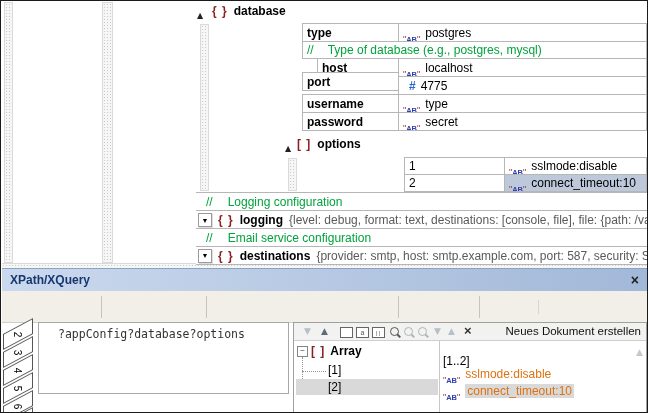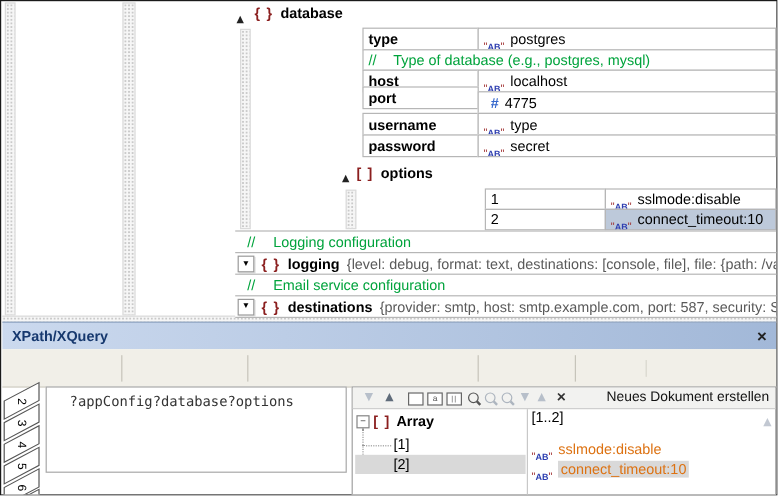--- a/index.html
+++ b/index.html
@@ -89,21 +89,21 @@
       <span>type</span>
     </div>
   <div class="gcell" style="left:397px;top:22px;width:249px;height:19px;">
     <span class="str">AB</span>
       <span>postgres</span>
   </div>
   <div class="gcell cmt" style="left:301px;top:40px;width:345px;height:18px;">
     <span class="mark">//</span>
       <span>Type of database (e.g., postgres, mysql)</span>
   </div>
-  <div class="gcell gname" style="left:301px;top:57px;width:97px;height:19px;">
+  <div class="gcell gname" style="left:316px;top:57px;width:97px;height:19px;">
       <span>host</span>
     </div>
   <div class="gcell" style="left:397px;top:57px;width:249px;height:19px;">
     <span class="str">AB</span>
       <span>localhost</span>
   </div>
   <div class="gcell gname" style="left:301px;top:71px;width:97px;height:19px;">
       <span>port</span>
     </div>
   <div class="gcell" style="left:397px;top:75px;width:249px;height:19px;padding-left:10px;">
@@ -237,21 +237,21 @@
 
     <div class="dotv" style="left:8px;top:34px;height:30px;"></div>
     <div class="doth" style="left:8px;top:48px;width:24px;"></div>
     <div class="doth" style="left:8px;top:65px;width:24px;"></div>
 
     <span class="minus" style="left:3px;top:23px;"><span>−</span></span>
     <div class="treerow" style="left:17px;top:21px;">
       <span class="brace">[ ]</span>
       <span class="blabel">Array</span>
     </div>
-    <div class="treerow" style="left:149px;top:18px;">
+    <div class="treerow" style="left:149px;top:31px;">
       <span>[1..2]</span>
     </div>
 
     <div class="treerow" style="left:34px;top:40px;">
       <span>[1]</span>
     </div>
     <div class="treerow" style="left:149px;top:40px;">
       <span class="str">AB</span>
       <span class="orange">sslmode:disable</span>
     </div>

